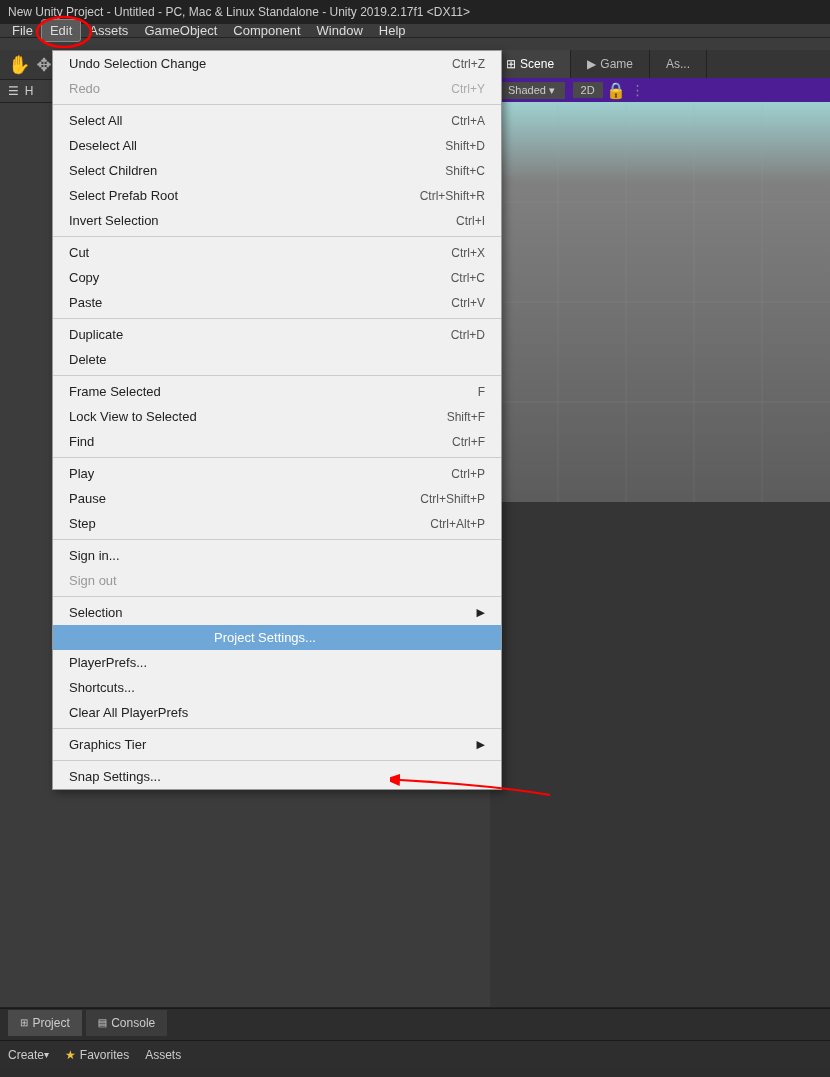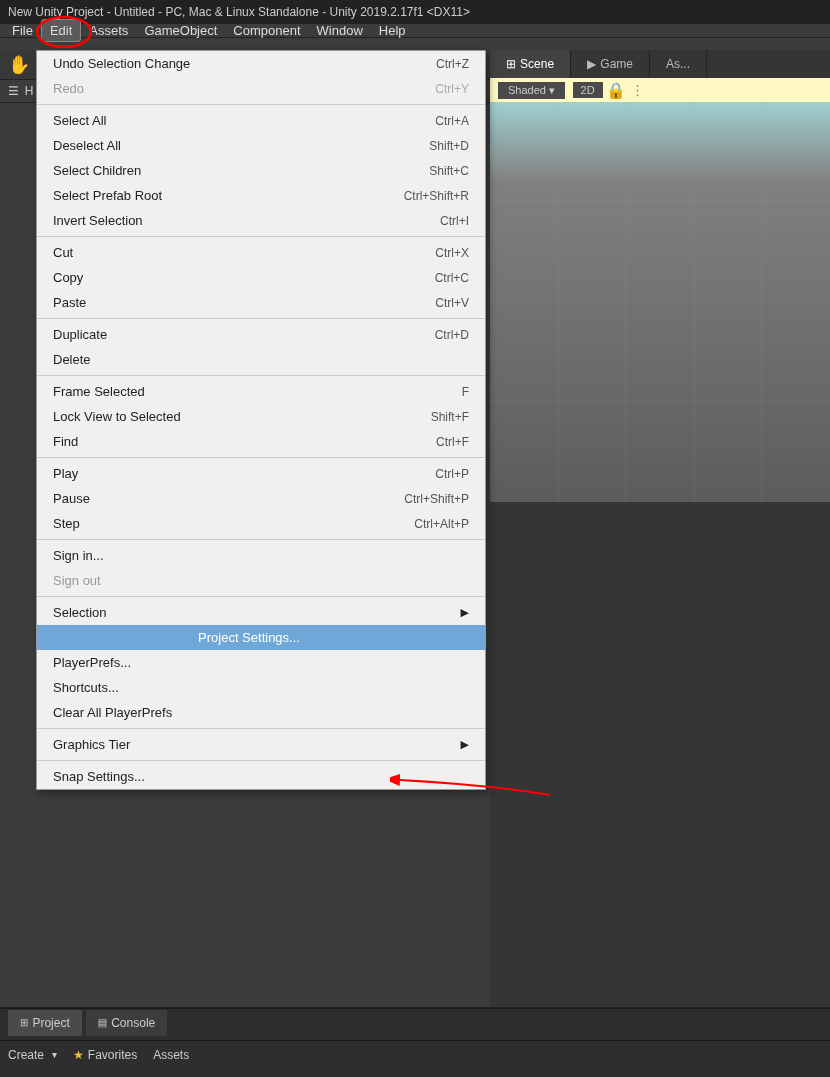--- a/index.html
+++ b/index.html
@@ -45,21 +45,21 @@
     }
     .menu-bar-item.active {
       background: #5a5a5a;
       border: 1px solid #888;
     }
 
     
     .dropdown-menu {
       position: absolute;
       top: 50px;
-      left: 36px;
+      left: 52px;
       width: 450px;
       background: #f0f0f0;
       color: #222;
       border: 1px solid #999;
       box-shadow: 3px 3px 8px rgba(0,0,0,0.4);
       z-index: 100;
     }
     .menu-item {
       display: flex;
       justify-content: space-between;
@@ -111,21 +111,21 @@
       border-right: 1px solid #222;
       display: flex;
       align-items: center;
     }
     .panel-tab.active {
       background: #424242;
       color: #fff;
     }
     .panel-subtabs {
       display: flex;
-      background: #fef9c3;
+      background: #4c1d95;
       height: 24px;
       align-items: center;
       padding: 0 8px;
     }
     .scene-view {
       background: linear-gradient(180deg, #9fd0d0 0%, #808080 20%, #5c5c5c 100%);
       height: 400px;
       position: relative;
     }
 
@@ -469,21 +469,21 @@
       <span style="font-size:10px;">⊞</span>
       <span>Project</span>
     </div>
     <div class="bottom-tab">
       <span style="font-size:10px;">▤</span>
       <span>Console</span>
     </div>
   </div>
 
   <div style="display:flex; align-items:center; background:#2e2e2e; width:100%; height:28px; padding:0 8px; gap:16px; border-top:1px solid #1a1a1a;">
-    <div style="display:flex;align-items:center;gap:8px;">
+    <div style="display:flex;align-items:center;gap:0;">
       <span style="color:#ccc;font-size:12px;">Create</span>
       <span style="color:#ccc;font-size:10px;">▾</span>
     </div>
     <div class="favorites-item">
       <span class="star-icon">★</span>
       <span>Favorites</span>
     </div>
     <div class="favorites-item">
       <span>Assets</span>
     </div>

